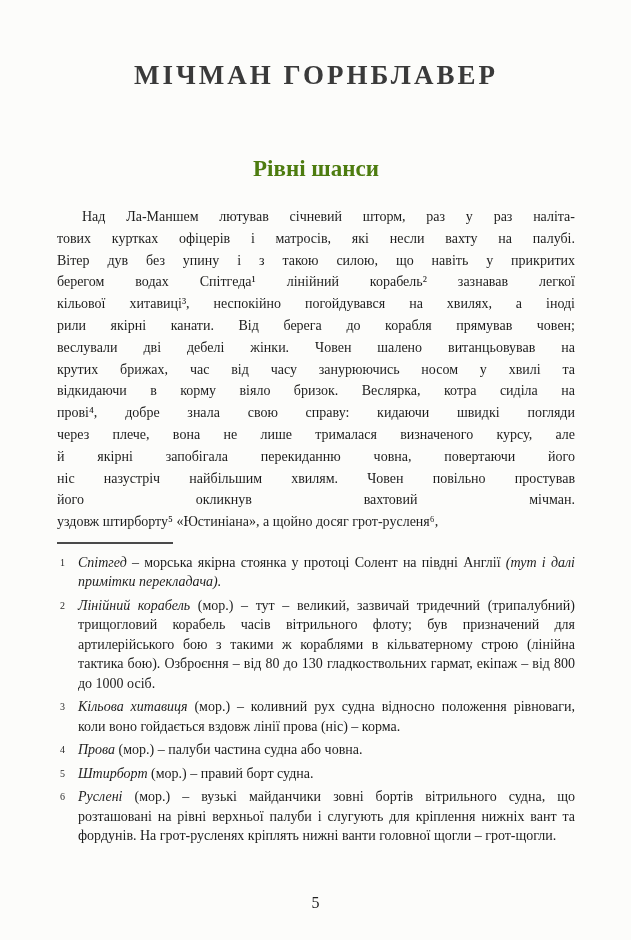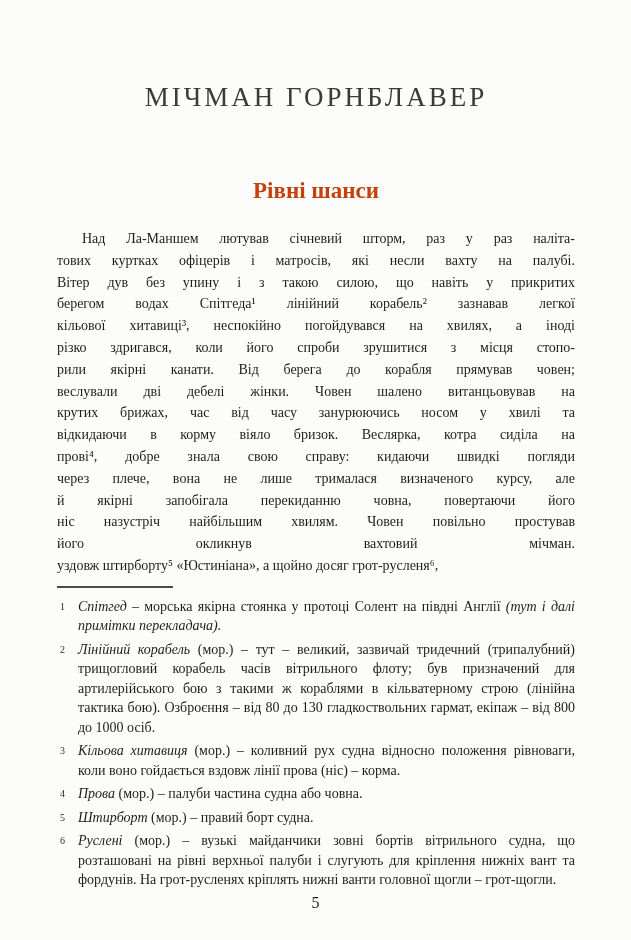--- a/index.html
+++ b/index.html
@@ -13,34 +13,34 @@
     color: #1d1d1d;
     overflow: hidden;
   }
   .content {
     position: absolute;
     left: 57px;
     top: 0;
     width: 518px;
   }
   .book-title {
-    margin-top: 82px;
+    margin-top: 60px;
     text-align: center;
     font-size: 27px;
-    font-weight: normal;
+    font-weight: bold;
     letter-spacing: 3px;
     color: #3a3a3a;
     white-space: nowrap;
   }
   .chapter-title {
     margin-top: 65px;
     text-align: center;
     font-size: 23px;
     font-weight: bold;
-    color: #c2410c;
+    color: #4d7c0f;
   }
   .body-text {
     margin-top: 24px;
     font-size: 14px;
     line-height: 21.8px;
   }
   .body-line {
     text-align: justify;
     text-align-last: justify;
     white-space: normal;
@@ -88,21 +88,20 @@
     <div class="book-title">МІЧМАН ГОРНБЛАВЕР</div>
 
     <div class="chapter-title">Рівні шанси</div>
 
     <div class="body-text">
       <div class="body-line">Над Ла-Маншем лютував січневий шторм, раз у раз наліта-</div>
       <div class="body-line">тових куртках офіцерів і матросів, які несли вахту на палубі.</div>
       <div class="body-line">Вітер дув без упину і з такою силою, що навіть у прикритих</div>
       <div class="body-line">берегом водах Спітгеда¹ лінійний корабель² зазнавав легкої</div>
       <div class="body-line">кільової хитавиці³, неспокійно погойдувався на хвилях, а іноді</div>
-      <div class="body-line">різко здригався, коли його спроби зрушитися з місця стопо-</div>
       <div class="body-line">рили якірні канати. Від берега до корабля прямував човен;</div>
       <div class="body-line">веслували дві дебелі жінки. Човен шалено витанцьовував на</div>
       <div class="body-line">крутих брижах, час від часу занурюючись носом у хвилі та</div>
       <div class="body-line">відкидаючи в корму віяло бризок. Веслярка, котра сиділа на</div>
       <div class="body-line">прові⁴, добре знала свою справу: кидаючи швидкі погляди</div>
       <div class="body-line">через плече, вона не лише трималася визначеного курсу, але</div>
       <div class="body-line">й якірні запобігала перекиданню човна, повертаючи його</div>
       <div class="body-line">ніс назустріч найбільшим хвилям. Човен повільно простував</div>
       <div class="body-line">його окликнув вахтовий мічман.</div>
       <div class="body-line">уздовж штирборту⁵ «Юстиніана», а щойно досяг грот-русленя⁶,</div>

